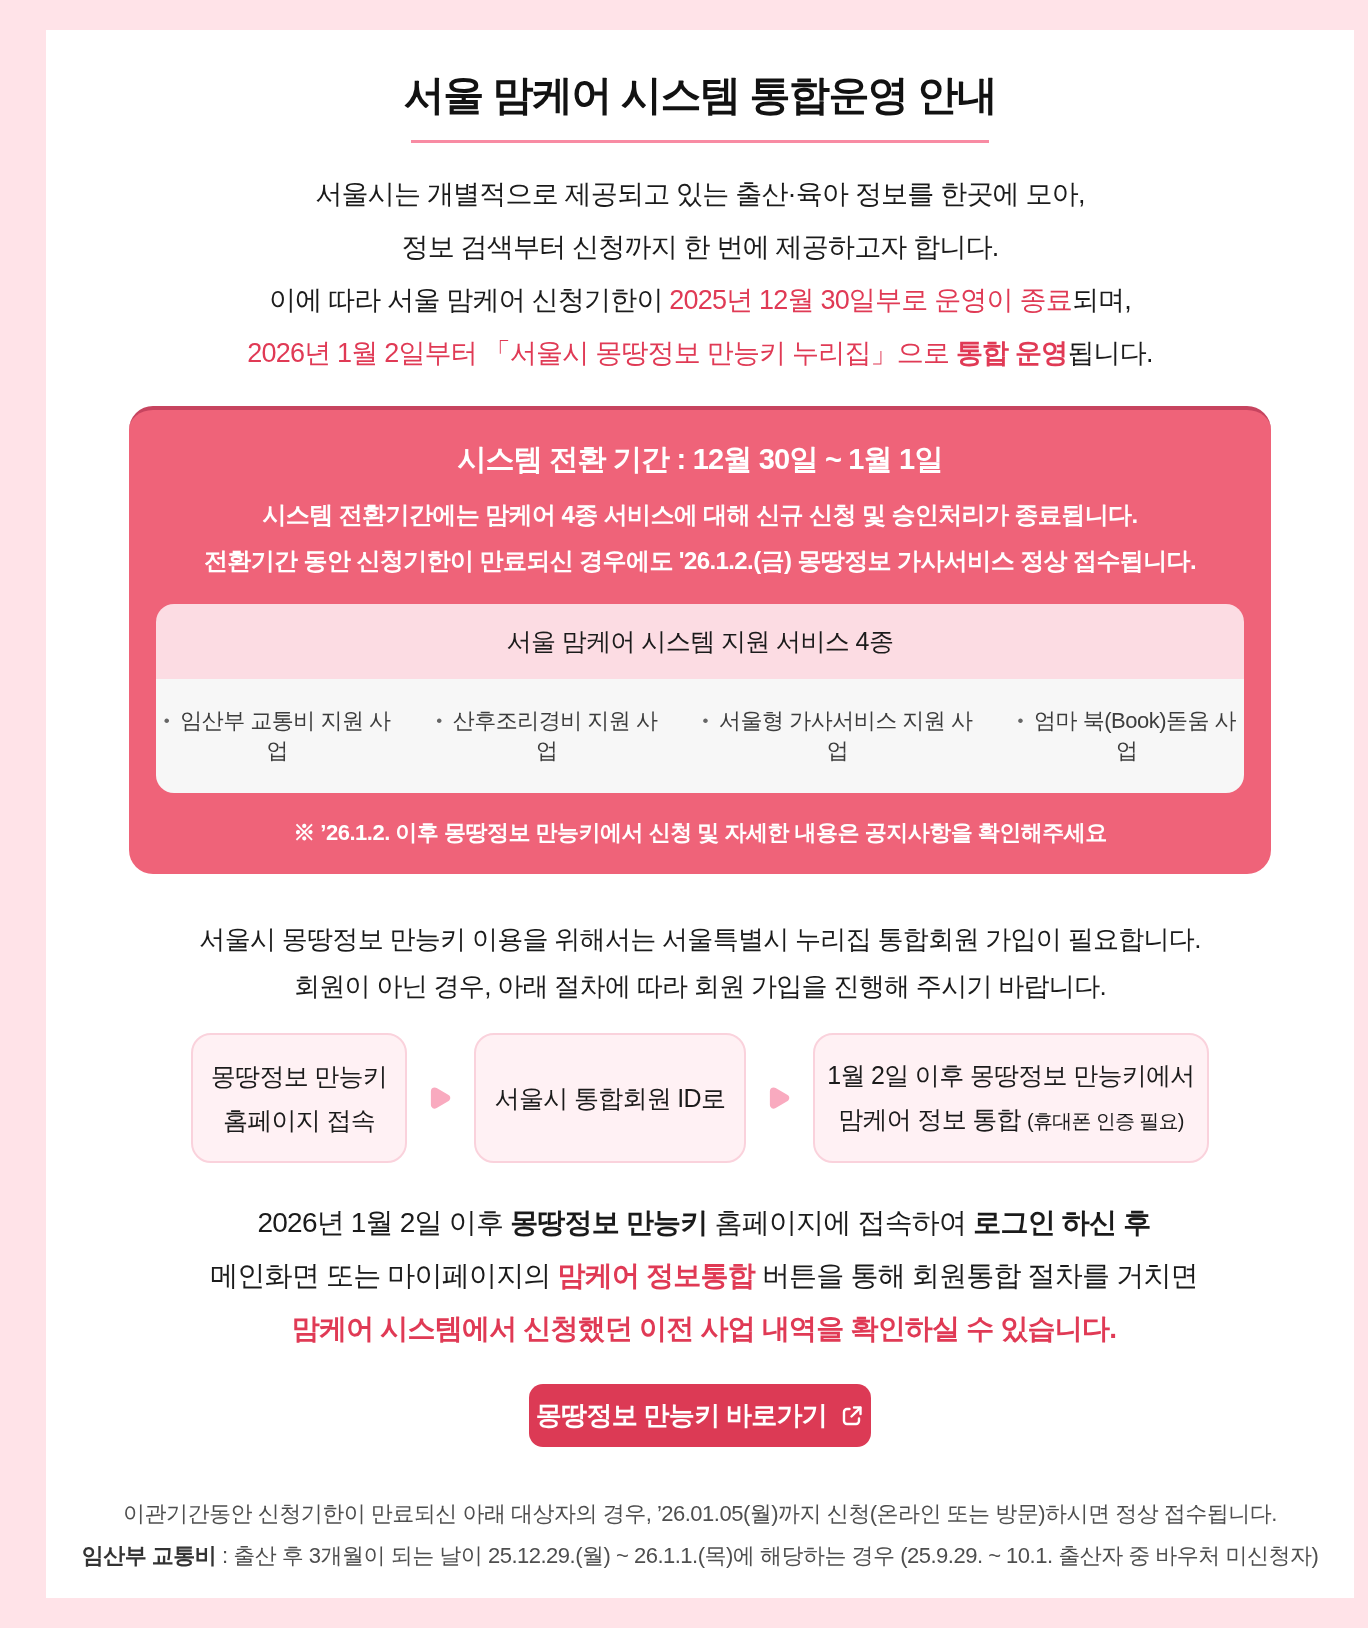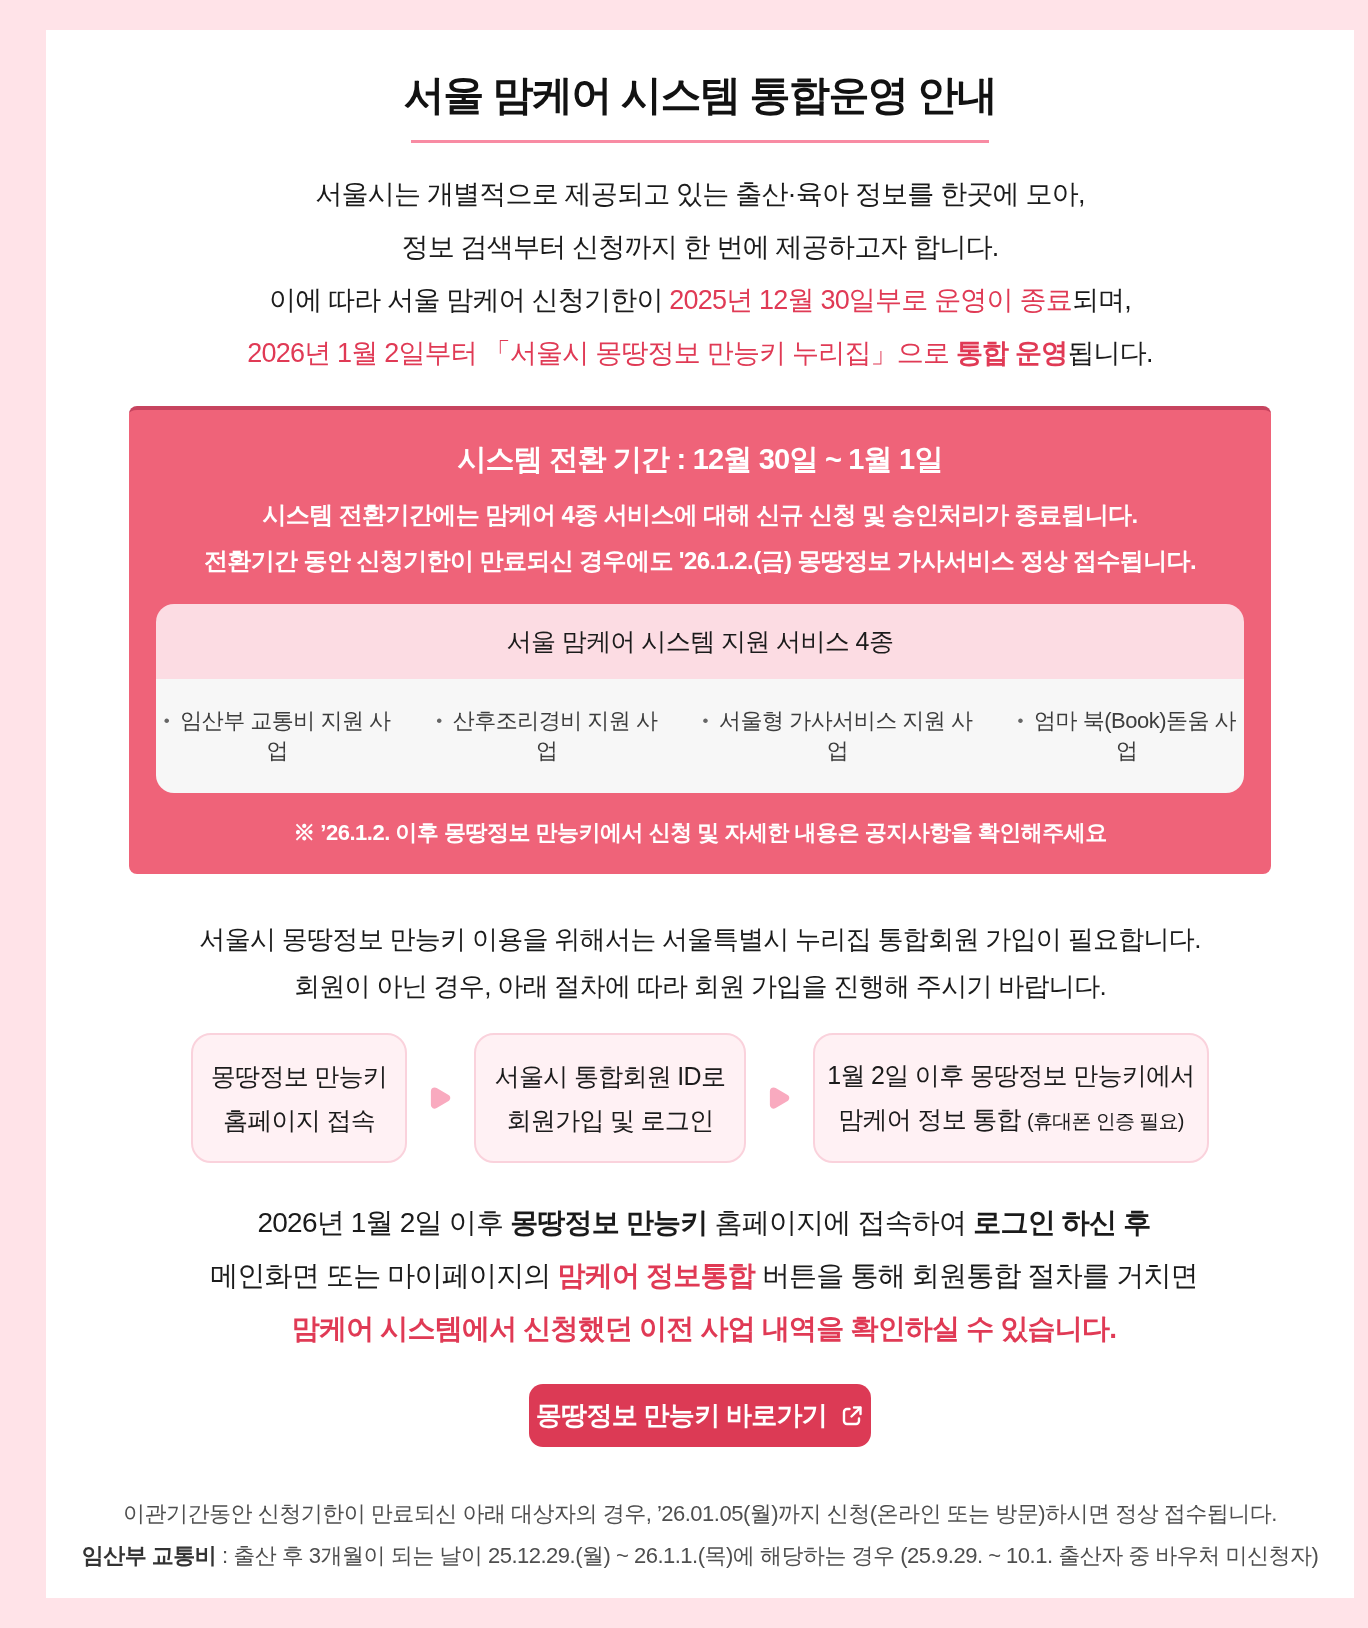--- a/index.html
+++ b/index.html
@@ -41,21 +41,21 @@
   }
   .c-red { color: #E03A55; }
   .b { font-weight: 700; }
   .sm { font-size: 20px; }
   
   .callout {
     width: 1142px;
     margin: 26px auto 0;
     background: #EF6379;
     border-top: 4px solid #C7445F;
-    border-radius: 8px;
+    border-radius: 24px;
     padding: 30px 0 26px;
     color: #ffffff;
   }
   .callout-title {
     font-size: 29px;
     font-weight: 700;
     letter-spacing: -0.8px;
     margin-bottom: 12px;
   }
   .callout-line {
@@ -221,21 +221,20 @@
         <p><span>몽땅정보 만능키</span></p>
         <p><span>홈페이지 접속</span></p>
       </div>
       <span class="step-arrow">
         <svg width="25" height="30" viewBox="0 0 26 30">
             <path d="M7 8 L19 15 L7 22 Z" fill="#F9AABF" stroke="#F9AABF" stroke-width="8" stroke-linejoin="round" stroke-linecap="round"></path>
           </svg>
       </span>
       <div class="step-box step-2">
         <p><span>서울시 통합회원 ID로</span></p>
-        <p><span>회원가입 및 로그인</span></p>
       </div>
       <span class="step-arrow">
         <svg width="25" height="30" viewBox="0 0 26 30">
             <path d="M7 8 L19 15 L7 22 Z" fill="#F9AABF" stroke="#F9AABF" stroke-width="8" stroke-linejoin="round" stroke-linecap="round"></path>
           </svg>
       </span>
       <div class="step-box step-3">
         <p><span>1월 2일 이후 몽땅정보 만능키에서</span></p>
         <p><span>맘케어 정보 통합 </span><span class="sm">(휴대폰 인증 필요)</span></p>
       </div>

